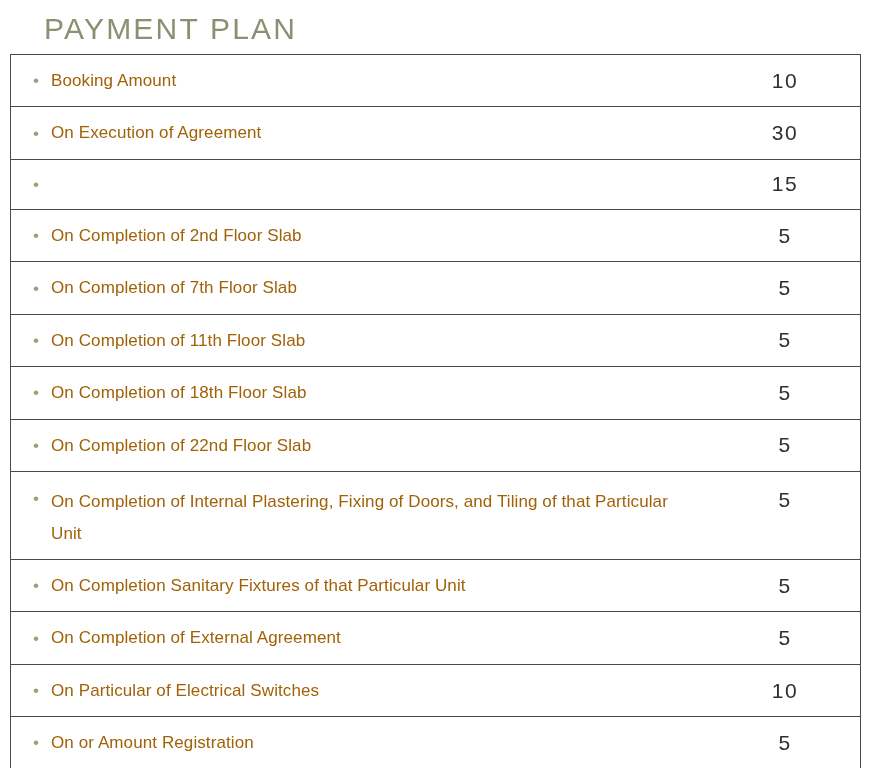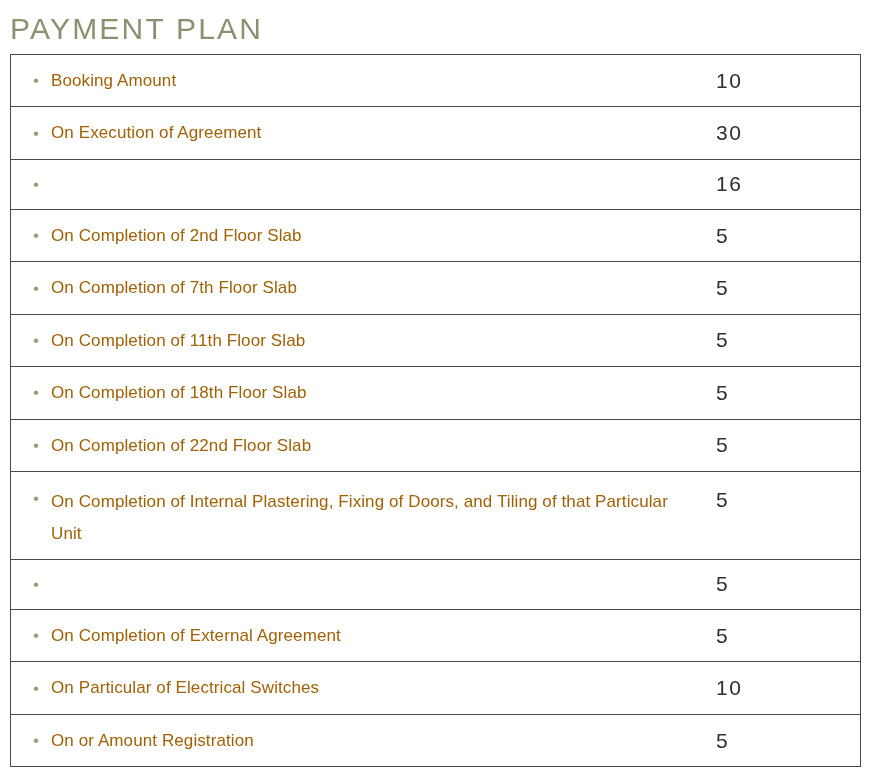--- a/index.html
+++ b/index.html
@@ -22,20 +22,21 @@
     box-sizing: border-box;
   }
 
   
   .header {
     display: flex;
     align-items: flex-start;
     justify-content: space-between;
     padding: 14px 8px 10px 10px;
     box-sizing: border-box;
+    margin-left: 34px;
   }
   .title {
     font-family: "Liberation Sans", sans-serif;
     font-size: 30px;
     letter-spacing: 2.2px;
     color: #8c9070;
     font-weight: 400;
     line-height: 1;
     white-space: nowrap;
   }
@@ -92,21 +93,21 @@
     font-size: 17px;
     color: #a16207;
     font-weight: 400;
     line-height: 1.85;
     letter-spacing: 0.1px;
   }
   .cell-value {
     flex: 0 0 150px;
     display: flex;
     align-items: center;
-    justify-content: flex-start;
+    justify-content: center;
     box-sizing: border-box;
     padding: 10px 6px;
   }
   .row.tall .cell-value {
     align-items: flex-start;
     padding-top: 16px;
   }
   .value-text {
     font-size: 21px;
     color: #2f2f2d;
@@ -140,21 +141,21 @@
         </div>
         <div class="cell-value">
           <span class="value-text">30</span>
         </div>
       </div>
       <div class="row">
         <div class="cell-label">
           <span class="bullet">•</span>
         </div>
         <div class="cell-value">
-          <span class="value-text">16</span>
+          <span class="value-text">15</span>
         </div>
       </div>
       <div class="row">
         <div class="cell-label">
           <span class="bullet">•</span>
           <span class="label-text">On Completion of 2nd Floor Slab</span>
         </div>
         <div class="cell-value">
           <span class="value-text">5</span>
         </div>
@@ -200,20 +201,21 @@
           <span class="bullet">•</span>
           <span class="label-text">On Completion of Internal Plastering, Fixing of Doors, and Tiling of that Particular Unit</span>
         </div>
         <div class="cell-value">
           <span class="value-text">5</span>
         </div>
       </div>
       <div class="row">
         <div class="cell-label">
           <span class="bullet">•</span>
+          <span class="label-text">On Completion Sanitary Fixtures of that Particular Unit</span>
         </div>
         <div class="cell-value">
           <span class="value-text">5</span>
         </div>
       </div>
       <div class="row">
         <div class="cell-label">
           <span class="bullet">•</span>
           <span class="label-text">On Completion of External Agreement</span>
         </div>

